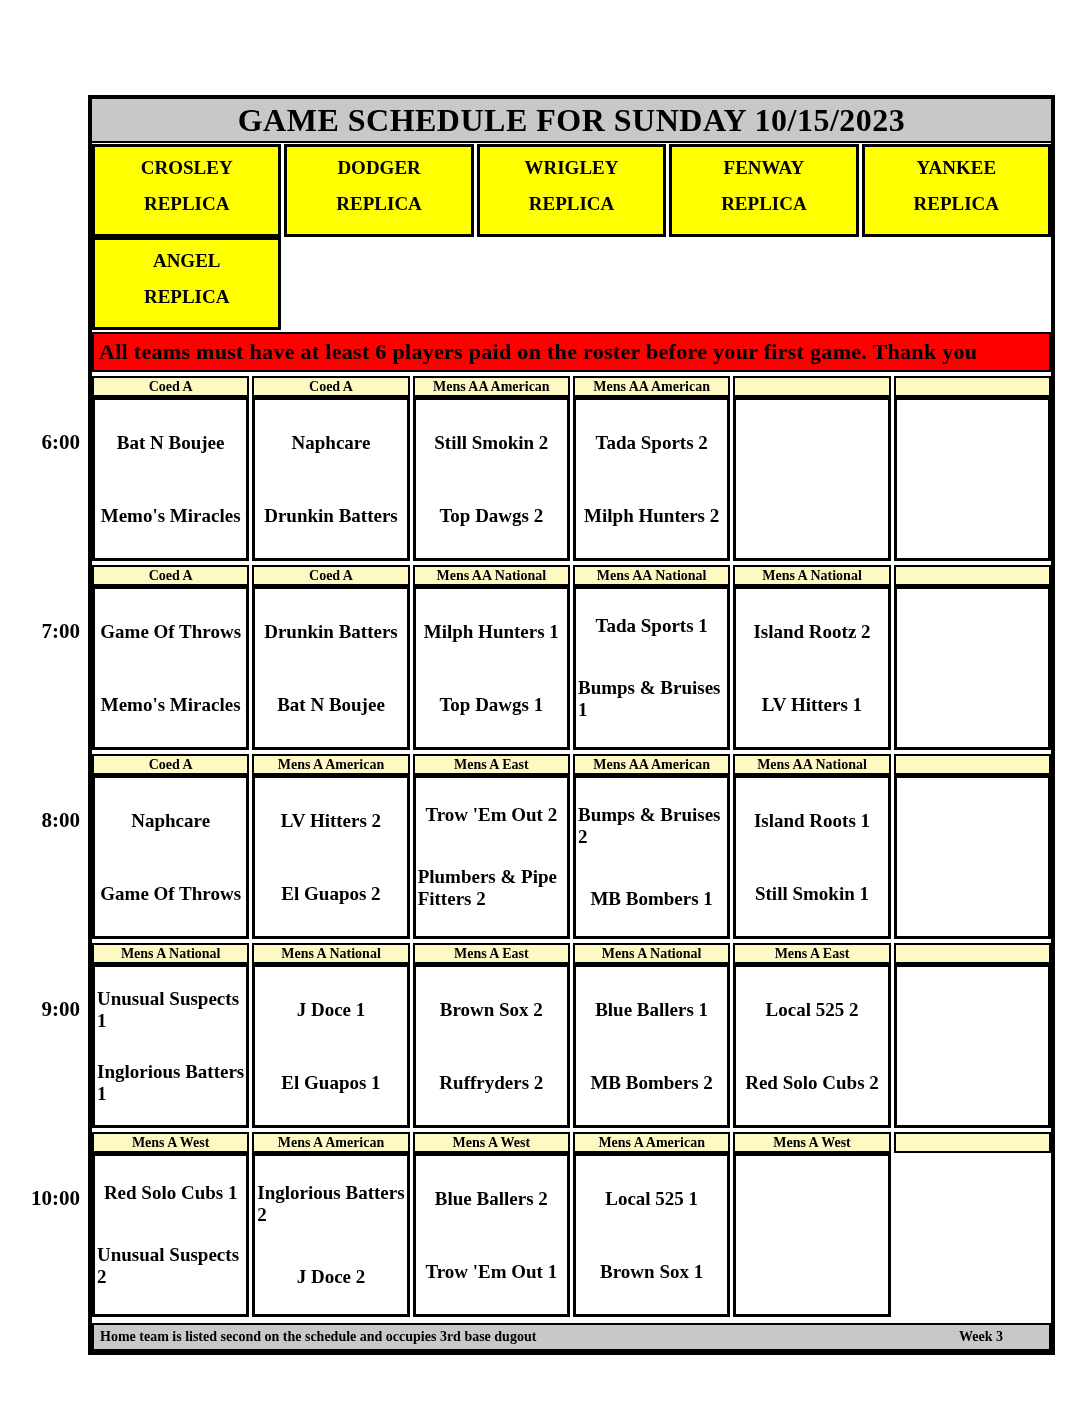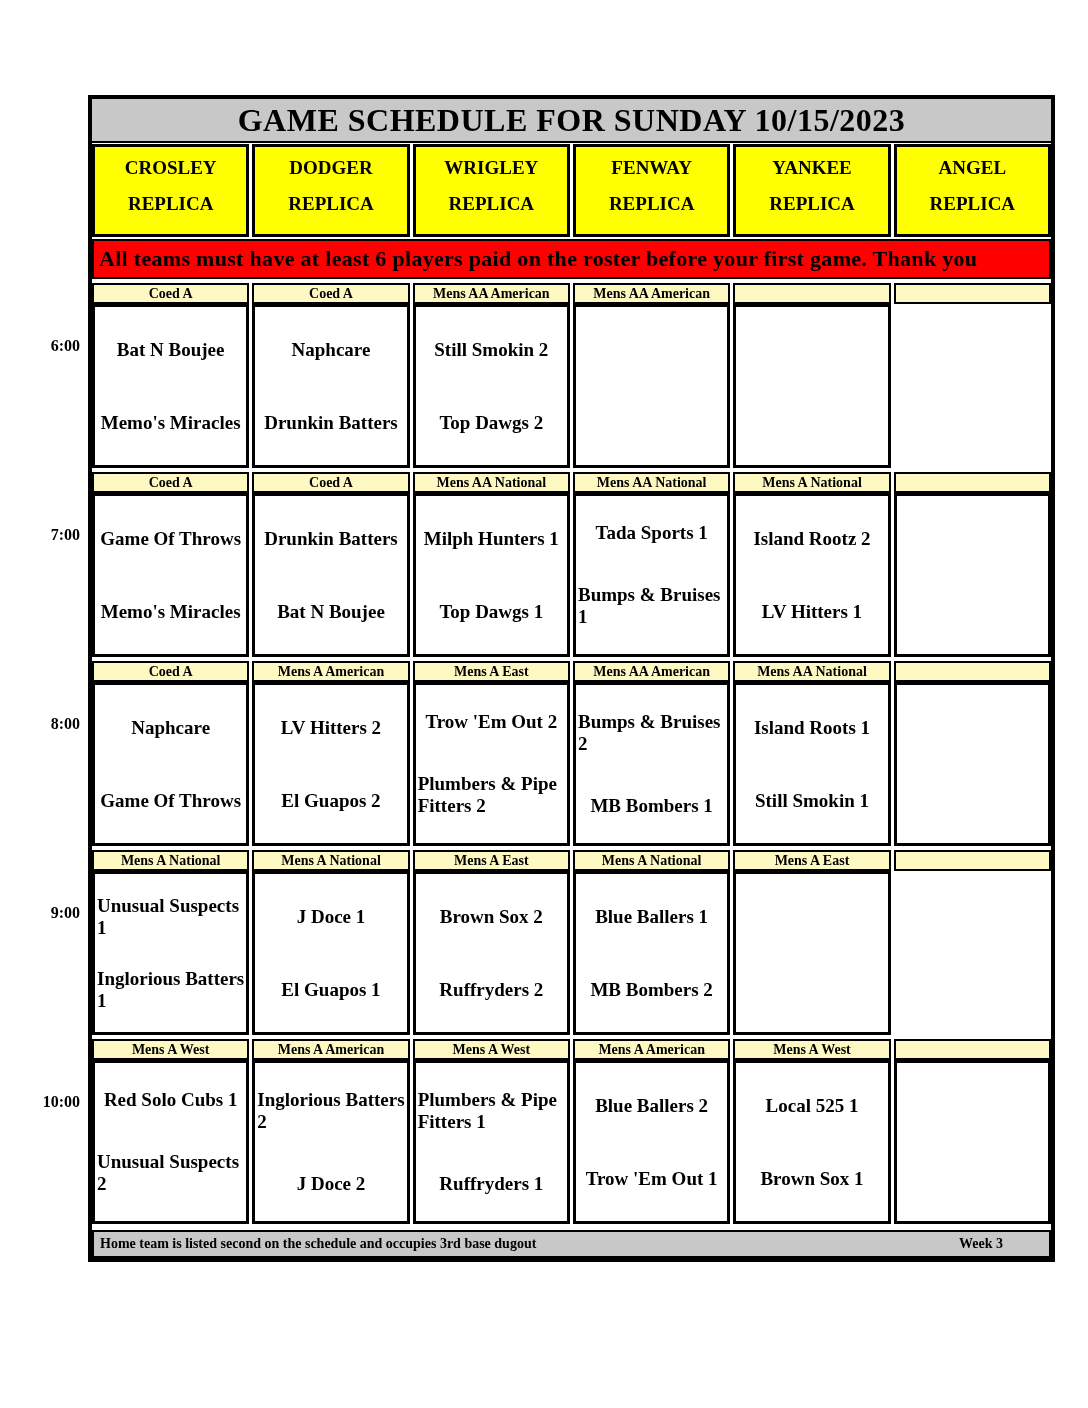--- a/index.html
+++ b/index.html
@@ -27,21 +27,21 @@
     height: 44px;
     background: #c8c8c8;
     border-bottom: 2px solid #000;
     box-sizing: border-box;
     display: flex; align-items: center; justify-content: center;
     font-size: 32px;
     letter-spacing: 0.5px;
   }
   .fields-row {
     display: grid;
-    grid-template-columns: repeat(6, 1fr);
+    grid-template-columns: repeat(5, 1fr);
     column-gap: 3px;
     margin-top: 1px;
   }
   .field-cell {
     height: 93px;
     background: #ffff00;
     border: 3px solid #000;
     box-sizing: border-box;
     display: flex; flex-direction: column; align-items: center;
     padding-top: 11px;
@@ -88,21 +88,21 @@
     align-items: center;
     padding: 6px 2px;
     font-size: 19px;
     line-height: 1.15;
   }
   .time-label {
     position: absolute;
     left: -92px; top: 54px;
     width: 80px;
     text-align: right;
-    font-size: 16px;
+    font-size: 21px;
   }
   .footer-row {
     margin-top: 6px;
     height: 28px;
     background: #c8c8c8;
     border: 2px solid #000;
     box-sizing: border-box;
     display: flex; align-items: center; justify-content: space-between;
     font-size: 14px;
     padding-left: 6px;
@@ -169,20 +169,24 @@
             </div>
             <div class="game-cell">
               <div class="team away">Naphcare</div>
               <div class="team home">Drunkin Batters</div>
             </div>
             <div class="game-cell">
               <div class="team away">Still Smokin 2</div>
               <div class="team home">Top Dawgs 2</div>
             </div>
             <div class="game-cell">
+              <div class="team away">Tada Sports 2</div>
+              <div class="team home">Milph Hunters 2</div>
+            </div>
+            <div class="game-cell">
               <div class="team away"></div>
               <div class="team home"></div>
             </div>
             <div class="game-cell">
               <div class="team away"></div>
               <div class="team home"></div>
             </div>
           </div>
         </div>
         <div class="slot-block">
@@ -280,20 +284,24 @@
             </div>
             <div class="game-cell">
               <div class="team away">Brown Sox 2</div>
               <div class="team home">Ruffryders 2</div>
             </div>
             <div class="game-cell">
               <div class="team away">Blue Ballers 1</div>
               <div class="team home">MB Bombers 2</div>
             </div>
             <div class="game-cell">
+              <div class="team away">Local 525 2</div>
+              <div class="team home">Red Solo Cubs 2</div>
+            </div>
+            <div class="game-cell">
               <div class="team away"></div>
               <div class="team home"></div>
             </div>
           </div>
         </div>
         <div class="slot-block">
           <div class="time-label">10:00</div>
           <div class="league-row">
             <div class="league-cell">Mens A West</div>
             <div class="league-cell">Mens A American</div>
@@ -305,24 +313,20 @@
           <div class="games-row">
             <div class="game-cell">
               <div class="team away">Red Solo Cubs 1</div>
               <div class="team home">Unusual Suspects 2</div>
             </div>
             <div class="game-cell">
               <div class="team away">Inglorious Batters 2</div>
               <div class="team home">J Doce 2</div>
             </div>
             <div class="game-cell">
-              <div class="team away">Plumbers &amp; Pipe Fitters 1</div>
-              <div class="team home">Ruffryders 1</div>
-            </div>
-            <div class="game-cell">
               <div class="team away">Blue Ballers 2</div>
               <div class="team home">Trow 'Em Out 1</div>
             </div>
             <div class="game-cell">
               <div class="team away">Local 525 1</div>
               <div class="team home">Brown Sox 1</div>
             </div>
             <div class="game-cell">
               <div class="team away"></div>
               <div class="team home"></div>

